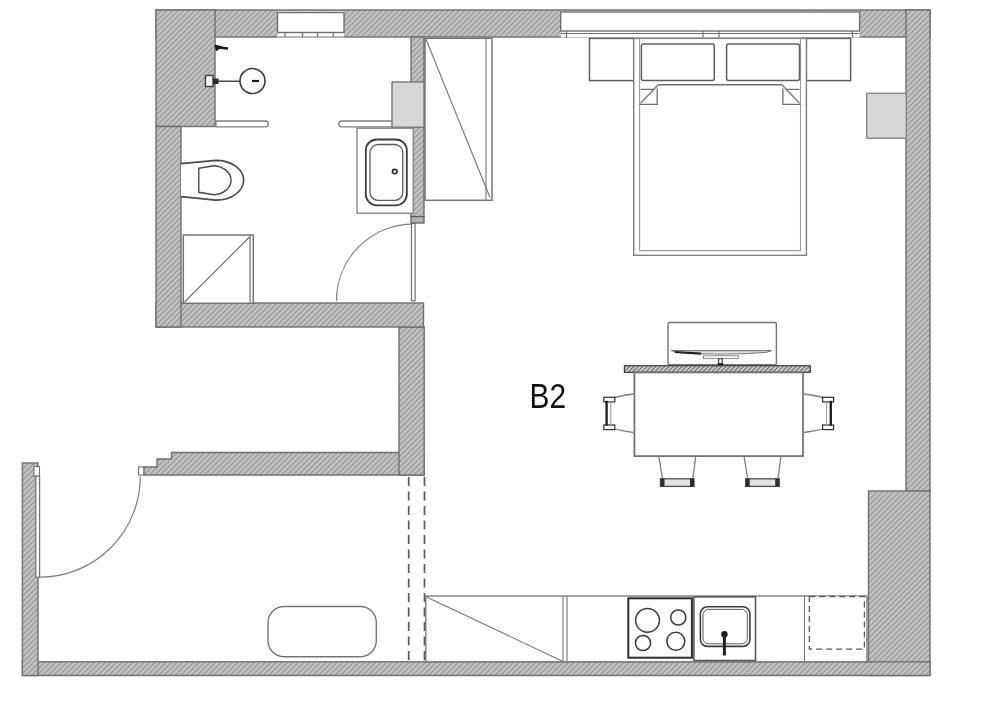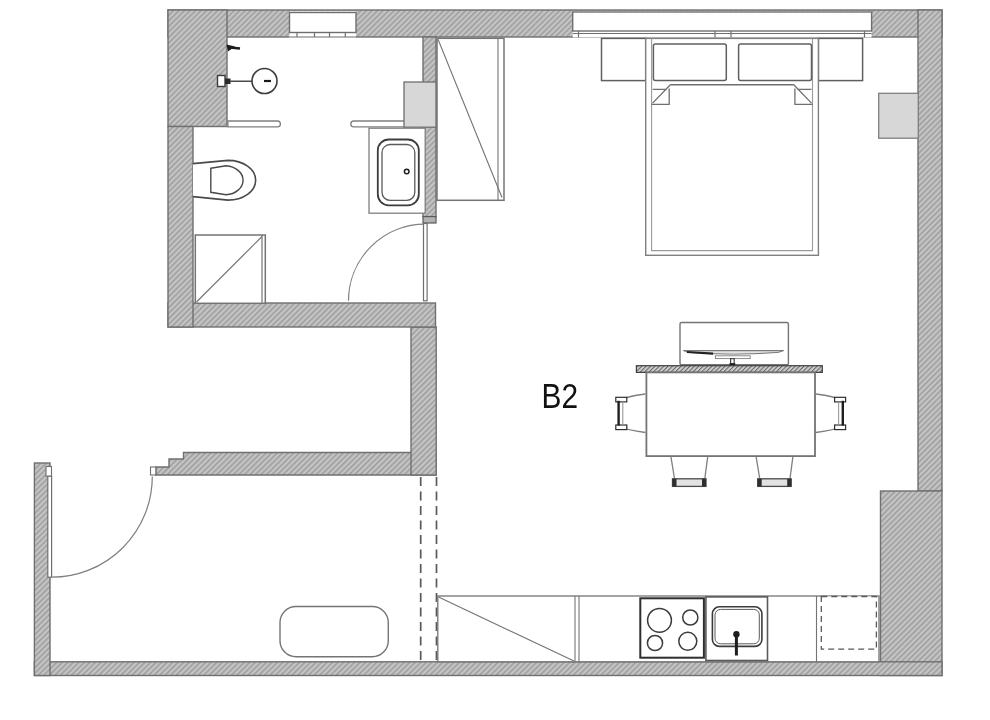--- a/index.html
+++ b/index.html
@@ -1,16 +1,16 @@
 <!DOCTYPE html>
 <html><head>
 <meta charset="utf-8">
 <style>
 html,body{margin:0;padding:0;background:#fff;}
-#plan{position:relative;width:970px;height:720px;font-family:"Liberation Sans", sans-serif;margin-left:12px;}
+#plan{position:relative;width:970px;height:720px;font-family:"Liberation Sans", sans-serif;}
 </style>
 </head>
 <body>
 <div id="plan">
 <svg width="990" height="720" viewBox="0 0 990 720" xmlns="http://www.w3.org/2000/svg">
 <defs>
 <pattern id="h1" width="3.9" height="3.9" patternUnits="userSpaceOnUse" patternTransform="rotate(-45)">
 <rect width="3.9" height="3.9" fill="#c4c4c4"></rect>
 <line x1="-1" y1="0.7" x2="5" y2="0.7" stroke="#9b9b9b" stroke-width="1.5"></line>
 </pattern>

